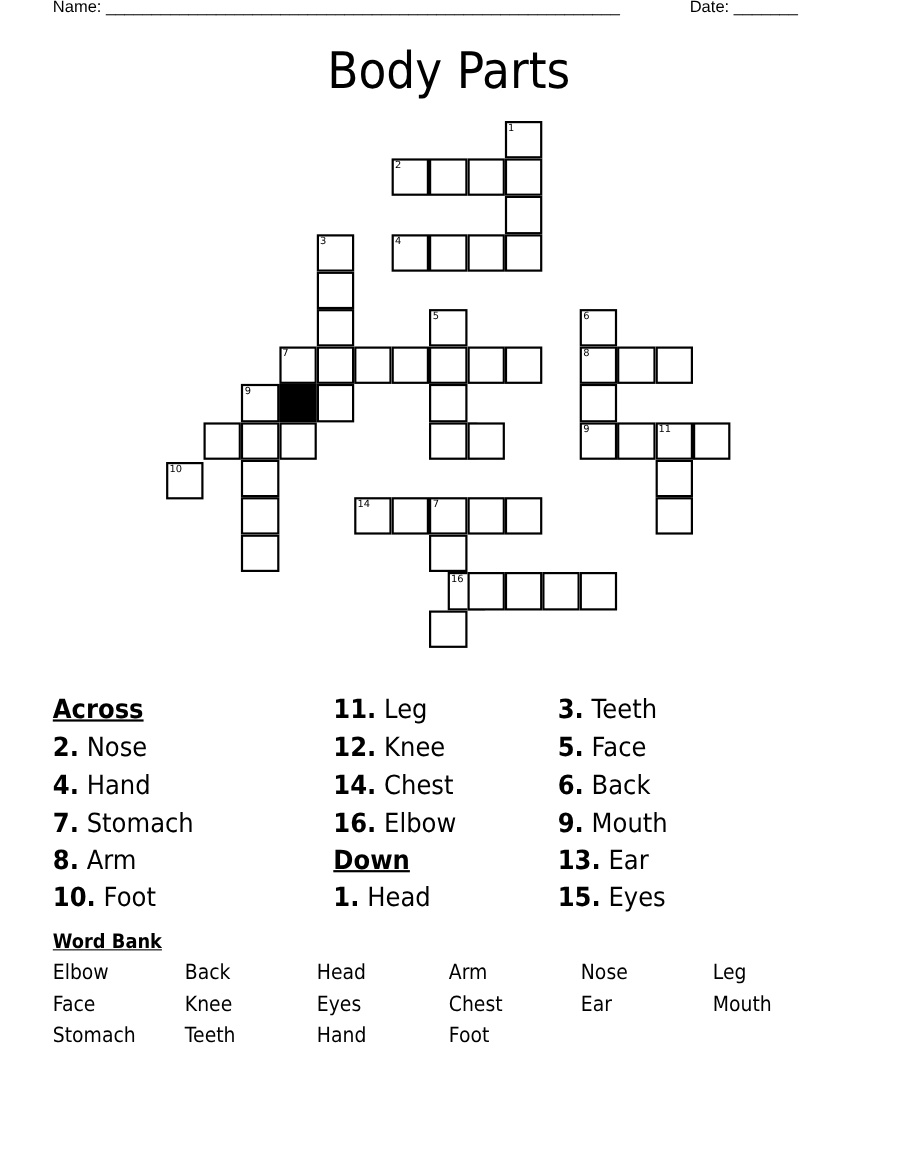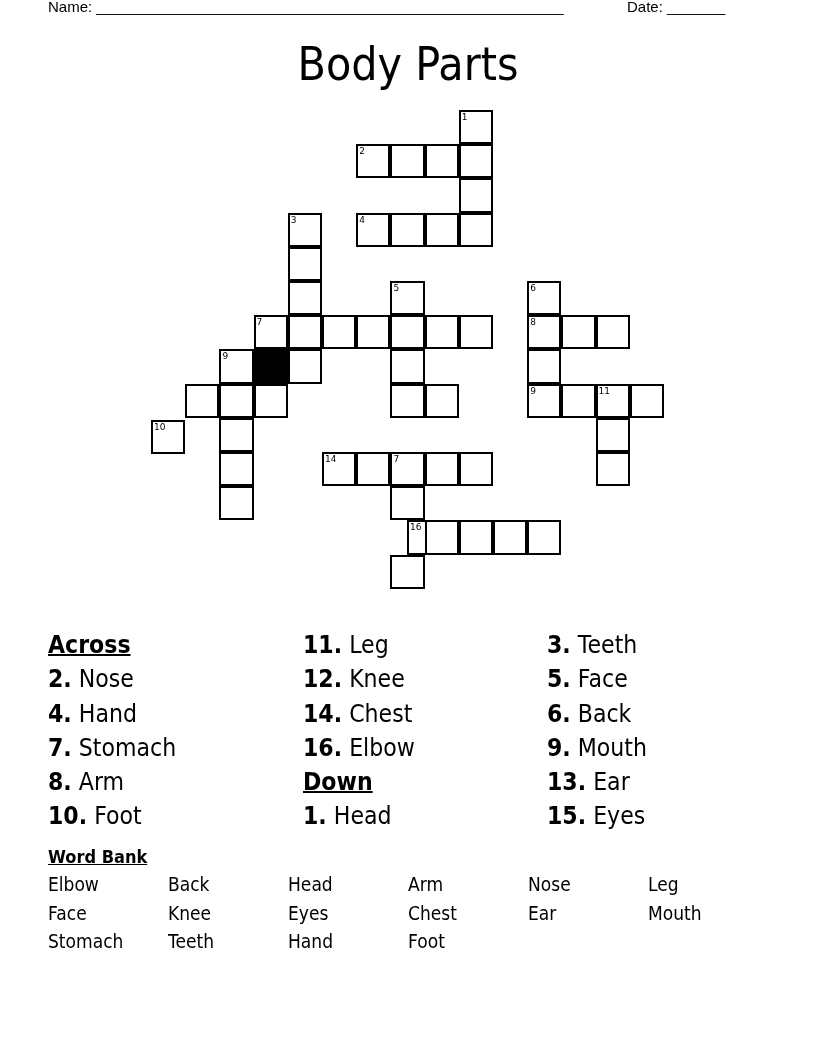--- a/index.html
+++ b/index.html
@@ -133,21 +133,21 @@
     <div class="clue-line"><span class="n">10.</span> <span>Foot</span></div>
   </div>
   <div class="clue-col" style="left:291px;margin-left:12px;">
     <div class="clue-line"><span class="n">11.</span> <span>Leg</span></div>
     <div class="clue-line"><span class="n">12.</span> <span>Knee</span></div>
     <div class="clue-line"><span class="n">14.</span> <span>Chest</span></div>
     <div class="clue-line"><span class="n">16.</span> <span>Elbow</span></div>
     <div class="clue-line clue-heading">Down</div>
     <div class="clue-line"><span class="n">1.</span> <span>Head</span></div>
   </div>
-  <div class="clue-col" style="left:547px;">
+  <div class="clue-col" style="left:507px;">
     <div class="clue-line"><span class="n">3.</span> <span>Teeth</span></div>
     <div class="clue-line"><span class="n">5.</span> <span>Face</span></div>
     <div class="clue-line"><span class="n">6.</span> <span>Back</span></div>
     <div class="clue-line"><span class="n">9.</span> <span>Mouth</span></div>
     <div class="clue-line"><span class="n">13.</span> <span>Ear</span></div>
     <div class="clue-line"><span class="n">15.</span> <span>Eyes</span></div>
   </div>
 </div>
 
 <div class="wordbank-title">Word Bank</div>

